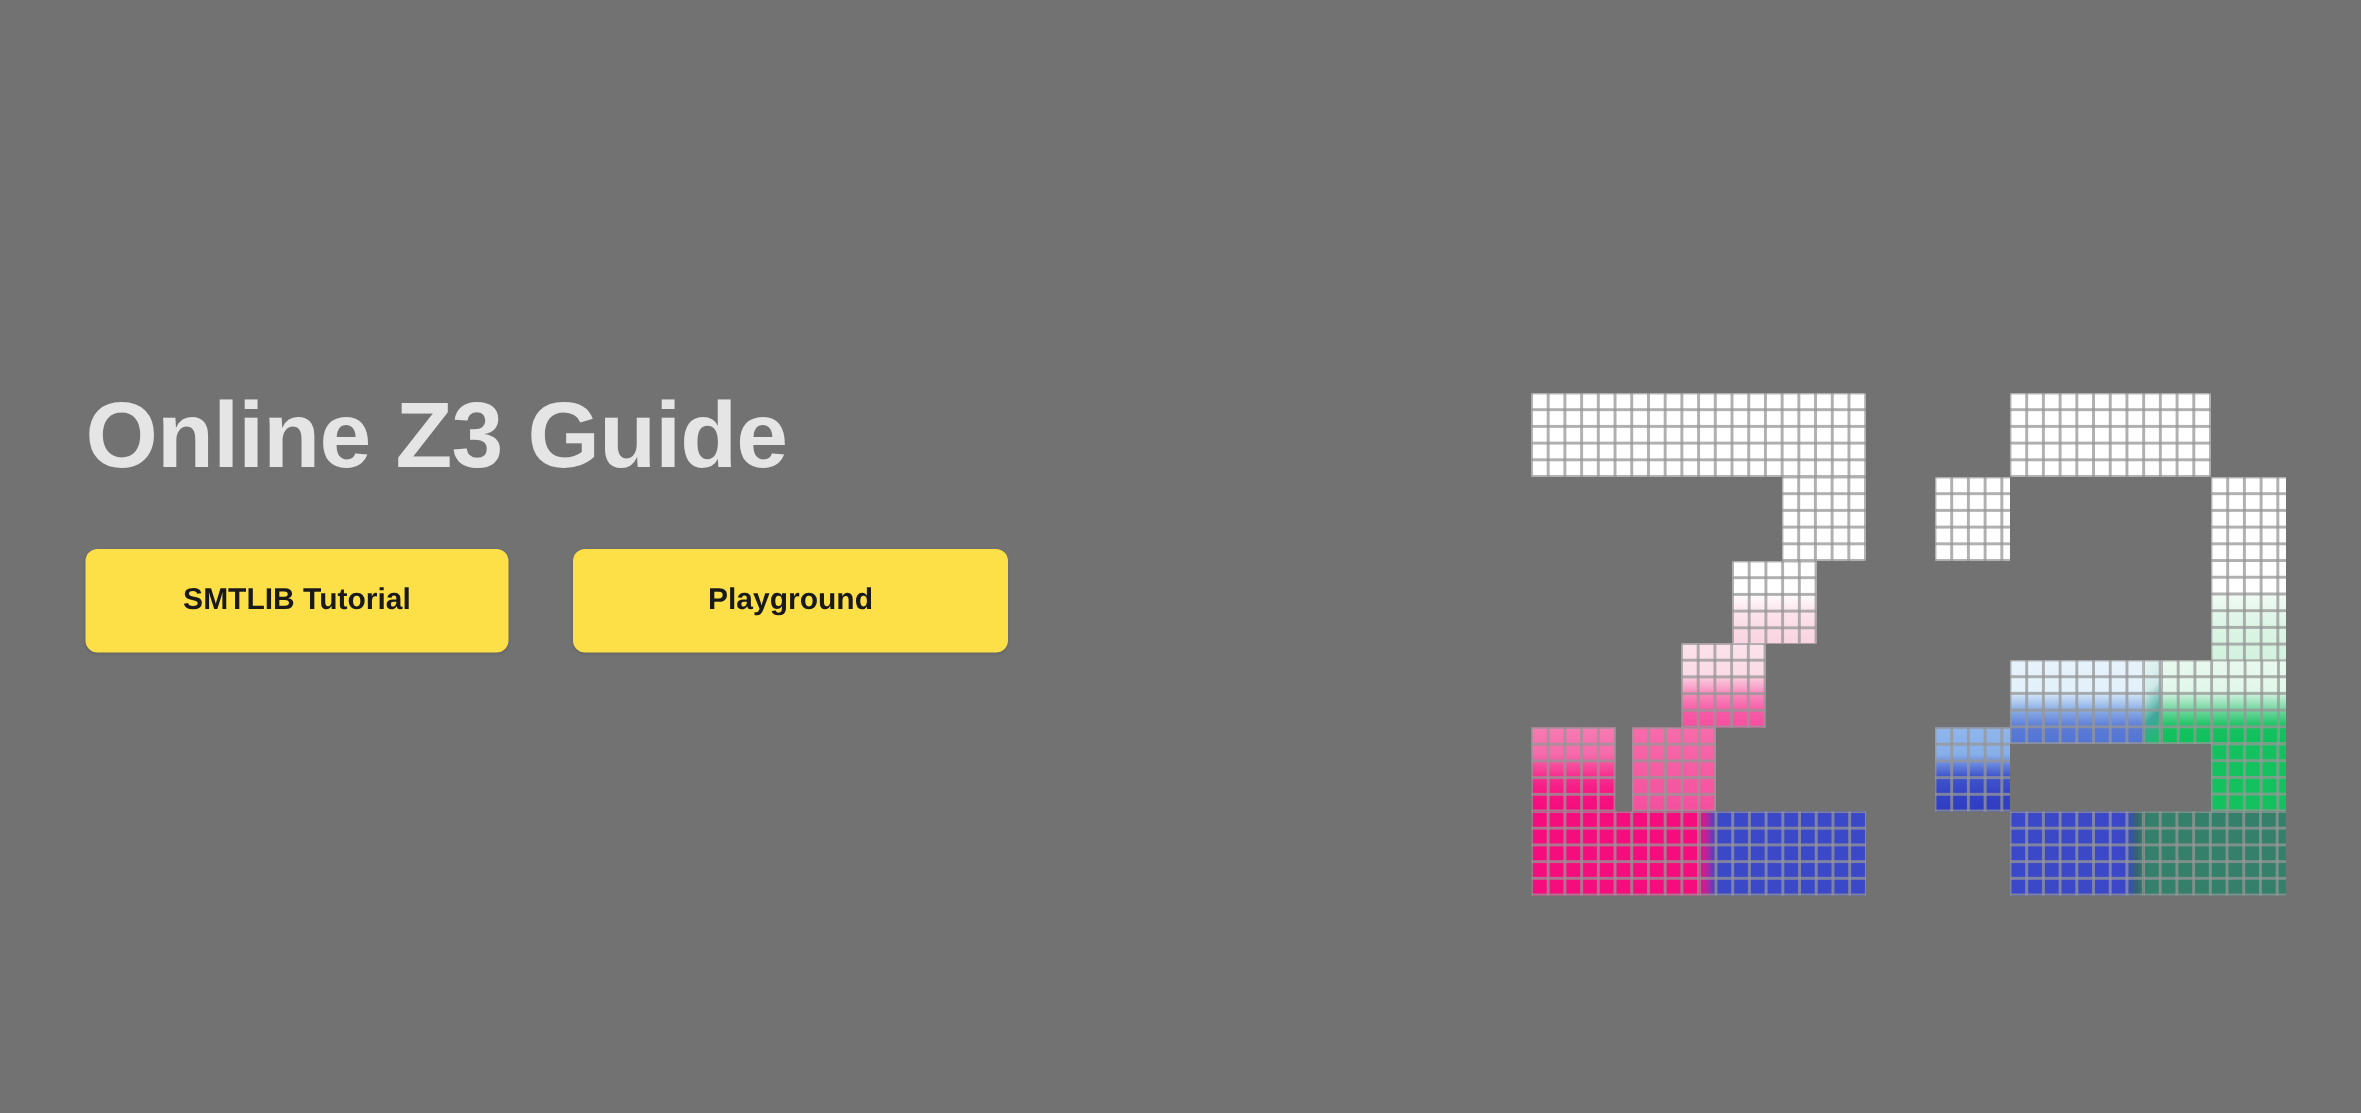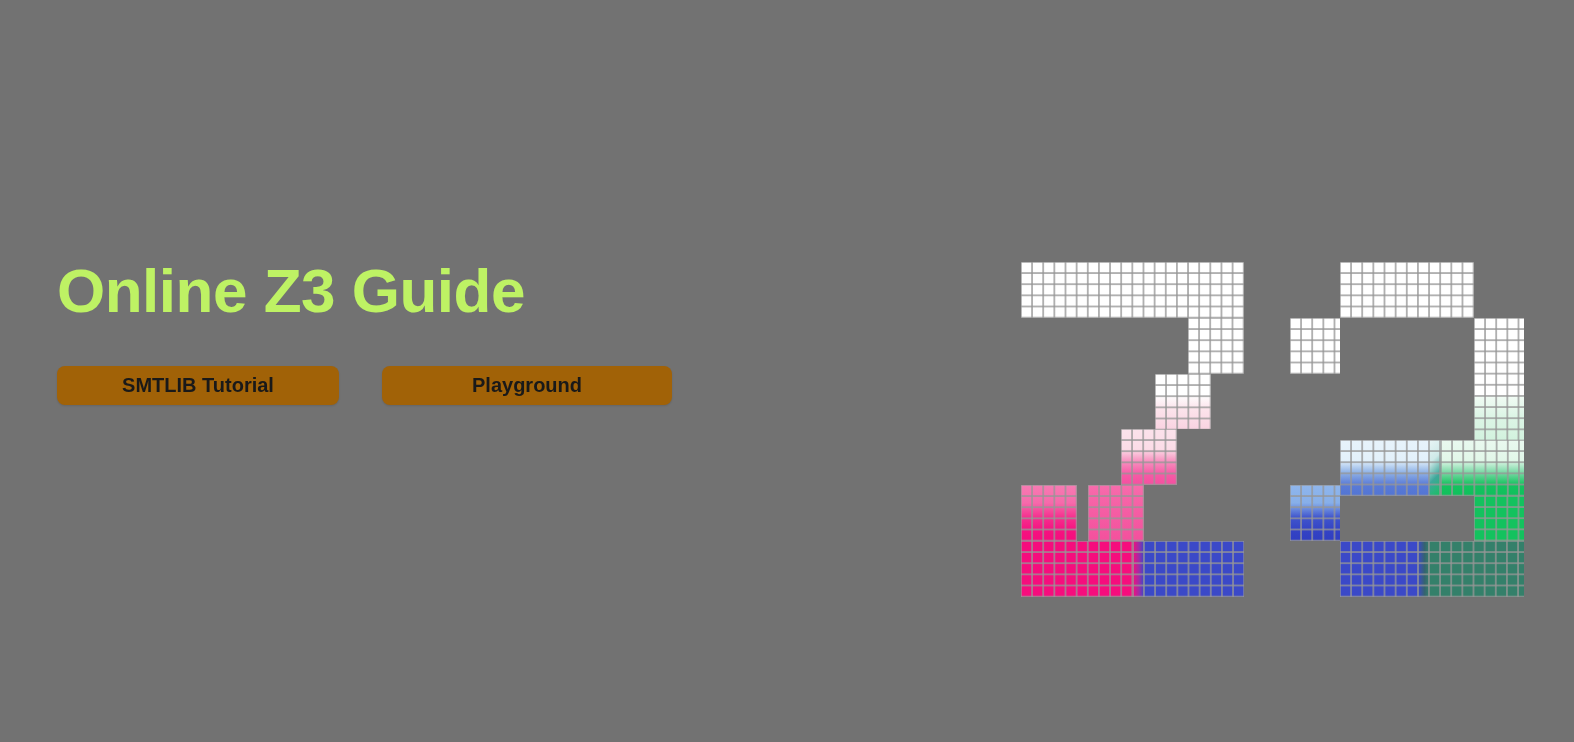--- a/index.html
+++ b/index.html
@@ -24,44 +24,44 @@
   #hero-text {
     position: absolute;
     left: 57px;
     top: 258px;
     width: 900px;
   }
 
   #page-title {
     font-size: 62px;
     font-weight: bold;
-    color: #bef264;
+    color: #e5e5e5;
     letter-spacing: -0.5px;
     line-height: 1.05;
     white-space: nowrap;
   }
 
   #nav-buttons {
     position: absolute;
     left: 57px;
     top: 366px;
     display: flex;
     align-items: flex-start;
     gap: 0;
   }
 
   .nav-button {
-    background: #a16207;
+    background: #fde047;
     color: #191919;
     font-size: 20px;
     font-weight: bold;
     font-family: "Liberation Sans", sans-serif;
     border: none;
     border-radius: 8px;
-    height: 39px;
+    height: 69px;
     display: flex;
     align-items: center;
     justify-content: center;
     cursor: pointer;
     white-space: nowrap;
     padding: 0 22px;
     box-shadow: 0 1px 2px rgba(0,0,0,0.12);
   }
   .nav-button:nth-child(1) { width: 282px; margin-right: 43px; }
   .nav-button:nth-child(2) { width: 290px; margin-right: 45px; }

